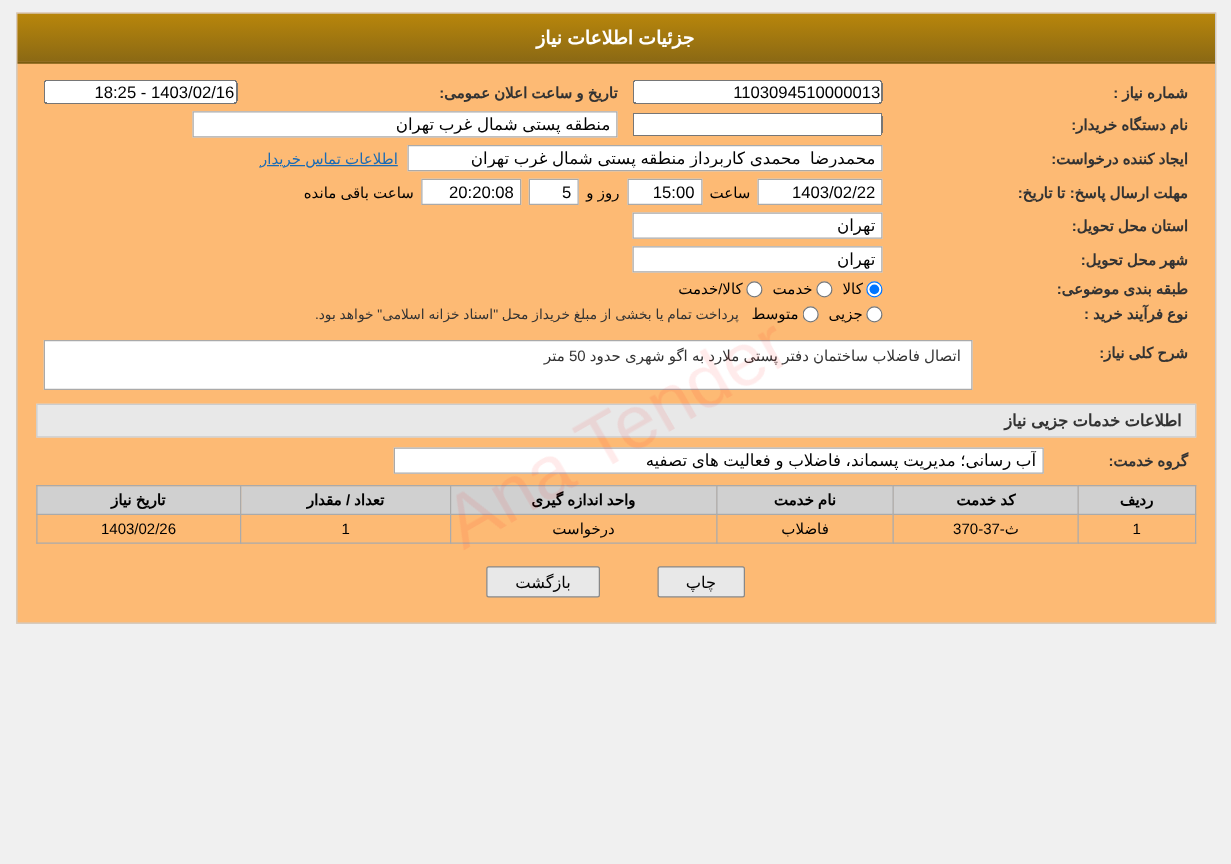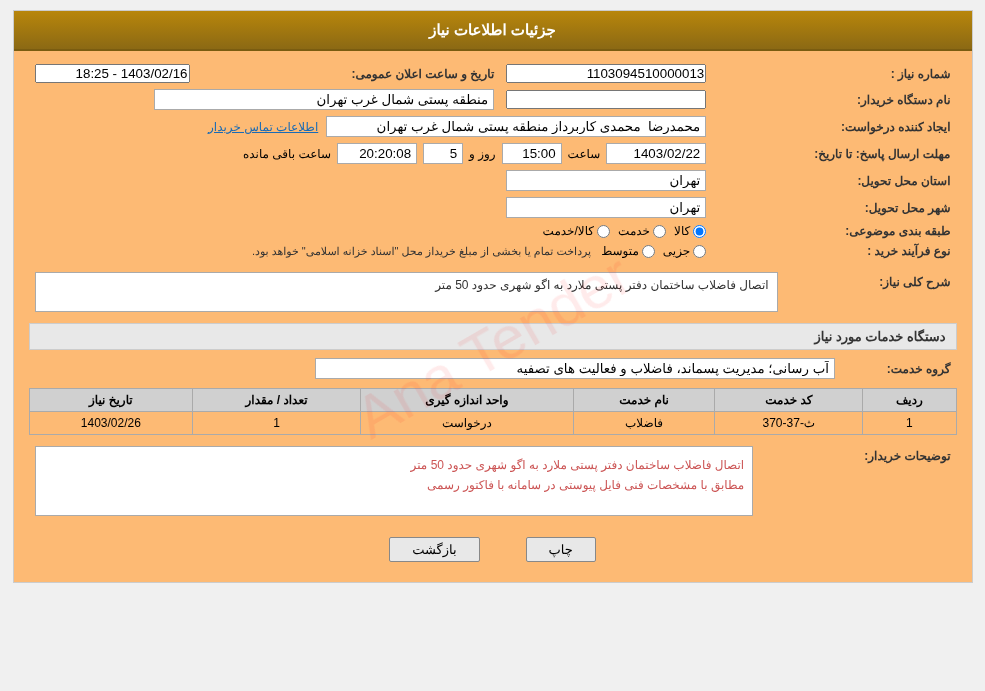--- a/index.html
+++ b/index.html
@@ -250,21 +250,21 @@
       <tbody>
           <tr>
         <td class="label-cell" style="vertical-align:top; padding-top:6px;">شرح کلی نیاز:</td>
         <td>
           <div class="desc-box">اتصال فاضلاب ساختمان دفتر پستی ملارد به اگو شهری حدود 50 متر</div>
         </td>
       </tr>
     </tbody>
       </table>
 
-    <div class="section-header">دستگاه خدمات مورد نیاز</div>
+    <div class="section-header">اطلاعات خدمات جزیی نیاز</div>
 
     <table class="info-table" style="margin-bottom:6px;">
       <tbody>
           <tr>
         <td class="label-cell">گروه خدمت:</td>
         <td>
           <input type="text" style="width: 520px; border: 1px solid rgb(170, 170, 170); padding: 2px 5px; font-family: Tahoma, Arial, sans-serif; direction: rtl;" value="آب رسانی؛ مدیریت پسماند، فاضلاب و فعالیت های تصفیه" readonly="">
         </td>
       </tr>
     </tbody>
@@ -286,32 +286,19 @@
             <td>1</td>
             <td>ث-37-370</td>
             <td>فاضلاب</td>
             <td>درخواست</td>
             <td>1</td>
             <td>1403/02/26</td>
           </tr>
         </tbody>
     </table>
 
-    <table class="info-table" style="margin-top:4px;">
-      <tbody>
-          <tr>
-        <td class="label-cell" style="vertical-align:top; padding-top:6px;">توضیحات خریدار:</td>
-        <td>
-          <div class="buyer-desc-box">
-            <div>اتصال فاضلاب ساختمان دفتر پستی ملارد به اگو شهری حدود 50 متر</div>
-            <div>مطابق با مشخصات فنی فایل پیوستی در سامانه  با فاکتور رسمی</div>
-          </div>
-        </td>
-      </tr>
-    </tbody>
-      </table>
 
     <div class="btn-row">
       <button class="btn btn-print">چاپ</button>
       <button class="btn btn-back">بازگشت</button>
     </div>
   </div>
 </div>
 
 </body></html>

